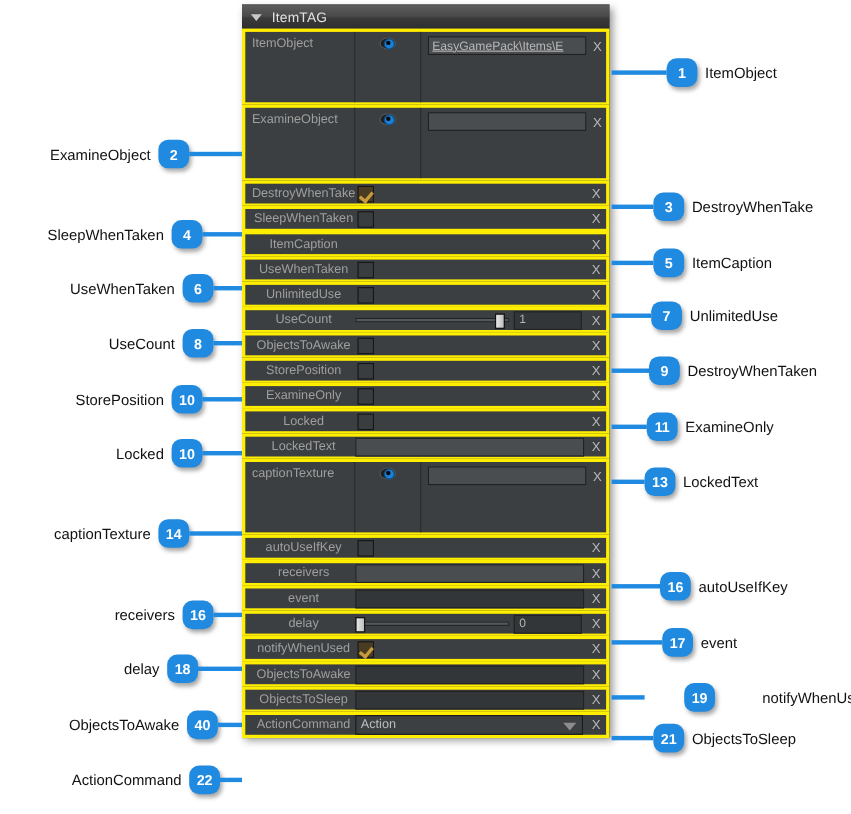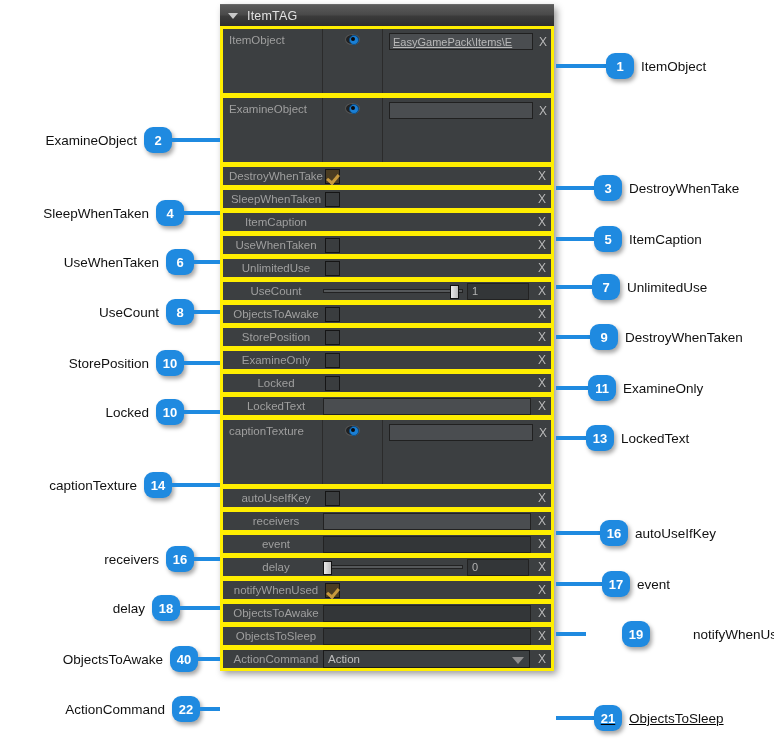--- a/index.html
+++ b/index.html
@@ -491,21 +491,21 @@
     <div class="callout right" style="left: 556px; top: 571px;">
       <span class="leader" style="width:46px"></span>
       <span class="badge">17</span>
       <span class="cl-text">event</span>
     </div>
     <div class="callout right" style="left: 556px; top: 621px; gap: 36px;">
       <span class="leader" style="width:30px"></span>
       <span class="badge">19</span>
       <span class="cl-text">notifyWhenUsed</span>
     </div>
-    <div class="callout right" style="left: 556px; top: 705px; text-decoration: underline;">
+    <div class="callout right" style="left: 556px; top: 658px;">
       <span class="leader" style="width:38px"></span>
       <span class="badge">21</span>
       <span class="cl-text">ObjectsToSleep</span>
     </div>
     <div class="callout left" style="right: 554px; top: 127px; flex-direction: row;">
       <span class="cl-text">ExamineObject</span>
       <span class="badge">2</span>
       <span class="leader" style="width:48px"></span>
     </div>
     <div class="callout left" style="right: 554px; top: 200px; flex-direction: row;">

